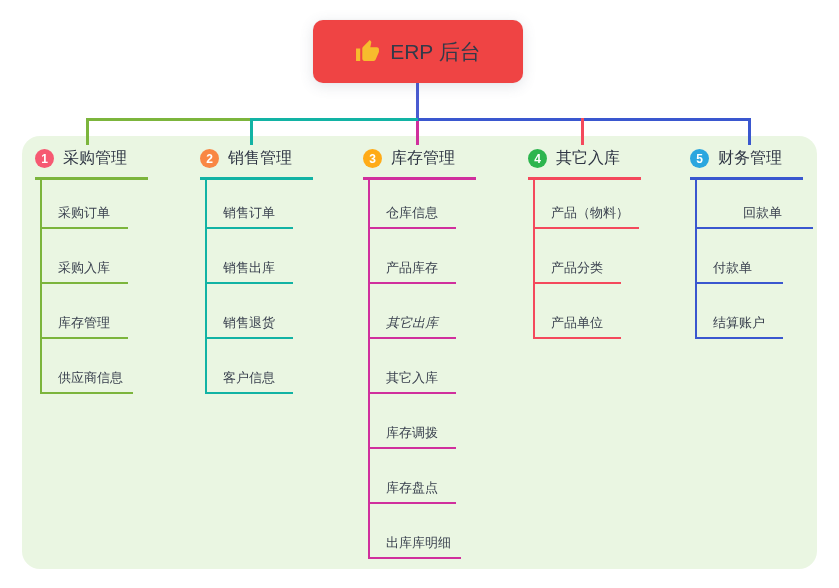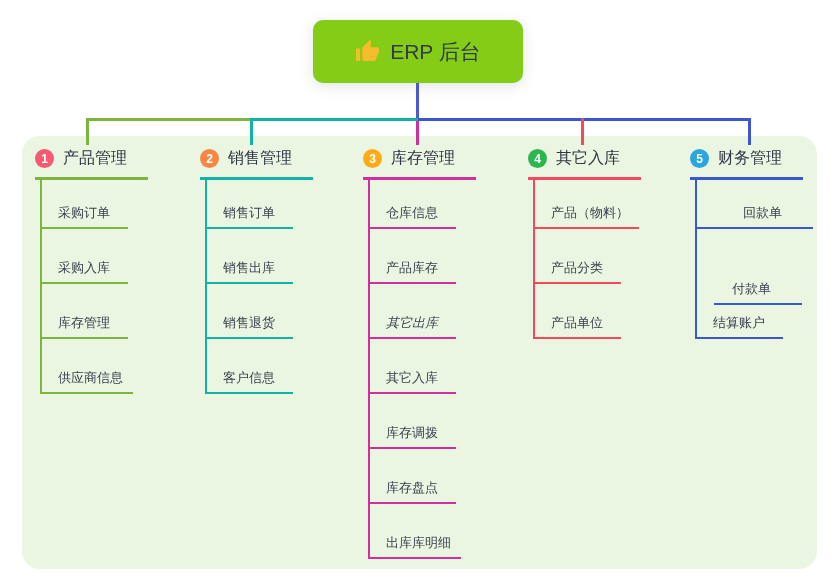--- a/index.html
+++ b/index.html
@@ -7,21 +7,21 @@
     position:relative;width:839px;height:588px;background:#ffffff;overflow:hidden;
     font-family:"Liberation Sans","DejaVu Sans",sans-serif;
   }
   .panel{
     position:absolute;left:22px;top:136px;width:795px;height:433px;
     background:#eaf6e2;border-radius:18px;
   }
   
   .root-card{
     position:absolute;left:313px;top:20px;width:210px;height:63px;
-    background:#84cc16;border-radius:10px;
+    background:#ef4444;border-radius:10px;
     box-shadow:0 3px 14px rgba(80,95,120,.16),0 0 2px rgba(0,0,0,.06);
     display:flex;align-items:center;justify-content:center;gap:10px;
     font-size:21px;color:#333a49;font-weight:500;cursor:pointer;
   }
   .thumb{display:inline-flex;align-items:center;}
   
   .hline{position:absolute;top:118px;height:3px;}
   .seg-a{left:86px;width:167px;}
   .seg-b{left:252px;width:166px;}
   .seg-c{left:418px;width:333px;}
@@ -72,21 +72,21 @@
       <svg width="25" height="25" viewBox="0 0 24 24" aria-hidden="true">
         <path fill="#f7bc2d" d="M1 21h4V9H1v12zM23 10c0-1.1-.9-2-2-2h-6.31l.95-4.57.03-.32c0-.41-.17-.79-.44-1.06L14.17 1 7.59 7.59C7.22 7.95 7 8.45 7 9v10c0 1.1.9 2 2 2h9c.83 0 1.54-.5 1.84-1.22l3.02-7.05c.09-.23.14-.47.14-.73v-2z"></path>
       </svg>
     </span>
     <span>ERP 后台</span>
   </div>
 
   <div id="branches">
       <div class="branch-header" style="left: 35px; top: 148px; border-bottom-color: rgb(124, 181, 60);">
         <span class="badge" style="background: rgb(246, 89, 114);">1</span>
-        <span class="btitle">产品管理</span>
+        <span class="btitle">采购管理</span>
       </div>
       <div class="spine" style="left: 40px; top: 178px; height: 216px; background: rgb(124, 181, 60);"></div>
       <div class="leaf-item" style="left: 40px; top: 205px; border-bottom-color: rgb(124, 181, 60);">采购订单</div>
       <div class="leaf-item" style="left: 40px; top: 260px; border-bottom-color: rgb(124, 181, 60);">采购入库</div>
       <div class="leaf-item" style="left: 40px; top: 315px; border-bottom-color: rgb(124, 181, 60);">库存管理</div>
       <div class="leaf-item" style="left: 40px; top: 370px; border-bottom-color: rgb(124, 181, 60); text-align: right;">供应商信息</div>
       <div class="branch-header" style="left: 200px; top: 148px; border-bottom-color: rgb(18, 179, 164);">
         <span class="badge" style="background: rgb(249, 135, 68);">2</span>
         <span class="btitle">销售管理</span>
       </div>
@@ -114,17 +114,17 @@
       <div class="spine" style="left: 533px; top: 178px; height: 161px; background: rgb(244, 73, 92);"></div>
       <div class="leaf-item" style="left: 533px; top: 205px; border-bottom-color: rgb(244, 73, 92);">产品（物料）</div>
       <div class="leaf-item" style="left: 533px; top: 260px; border-bottom-color: rgb(244, 73, 92);">产品分类</div>
       <div class="leaf-item" style="left: 533px; top: 315px; border-bottom-color: rgb(244, 73, 92);">产品单位</div>
       <div class="branch-header" style="left: 690px; top: 148px; border-bottom-color: rgb(58, 87, 207);">
         <span class="badge" style="background: rgb(43, 166, 223);">5</span>
         <span class="btitle">财务管理</span>
       </div>
       <div class="spine" style="left: 695px; top: 178px; height: 161px; background: rgb(58, 87, 207);"></div>
       <div class="leaf-item" style="left: 695px; top: 205px; border-bottom-color: rgb(58, 87, 207); padding-left: 48px;">回款单</div>
-      <div class="leaf-item" style="left: 714px; top: 260px; border-bottom-color: rgb(58, 87, 207); margin-top: 21px;">付款单</div>
+      <div class="leaf-item" style="left: 695px; top: 260px; border-bottom-color: rgb(58, 87, 207);">付款单</div>
       <div class="leaf-item" style="left: 695px; top: 315px; border-bottom-color: rgb(58, 87, 207);">结算账户</div>
     </div>
 
 </div>
 
 </body></html>

